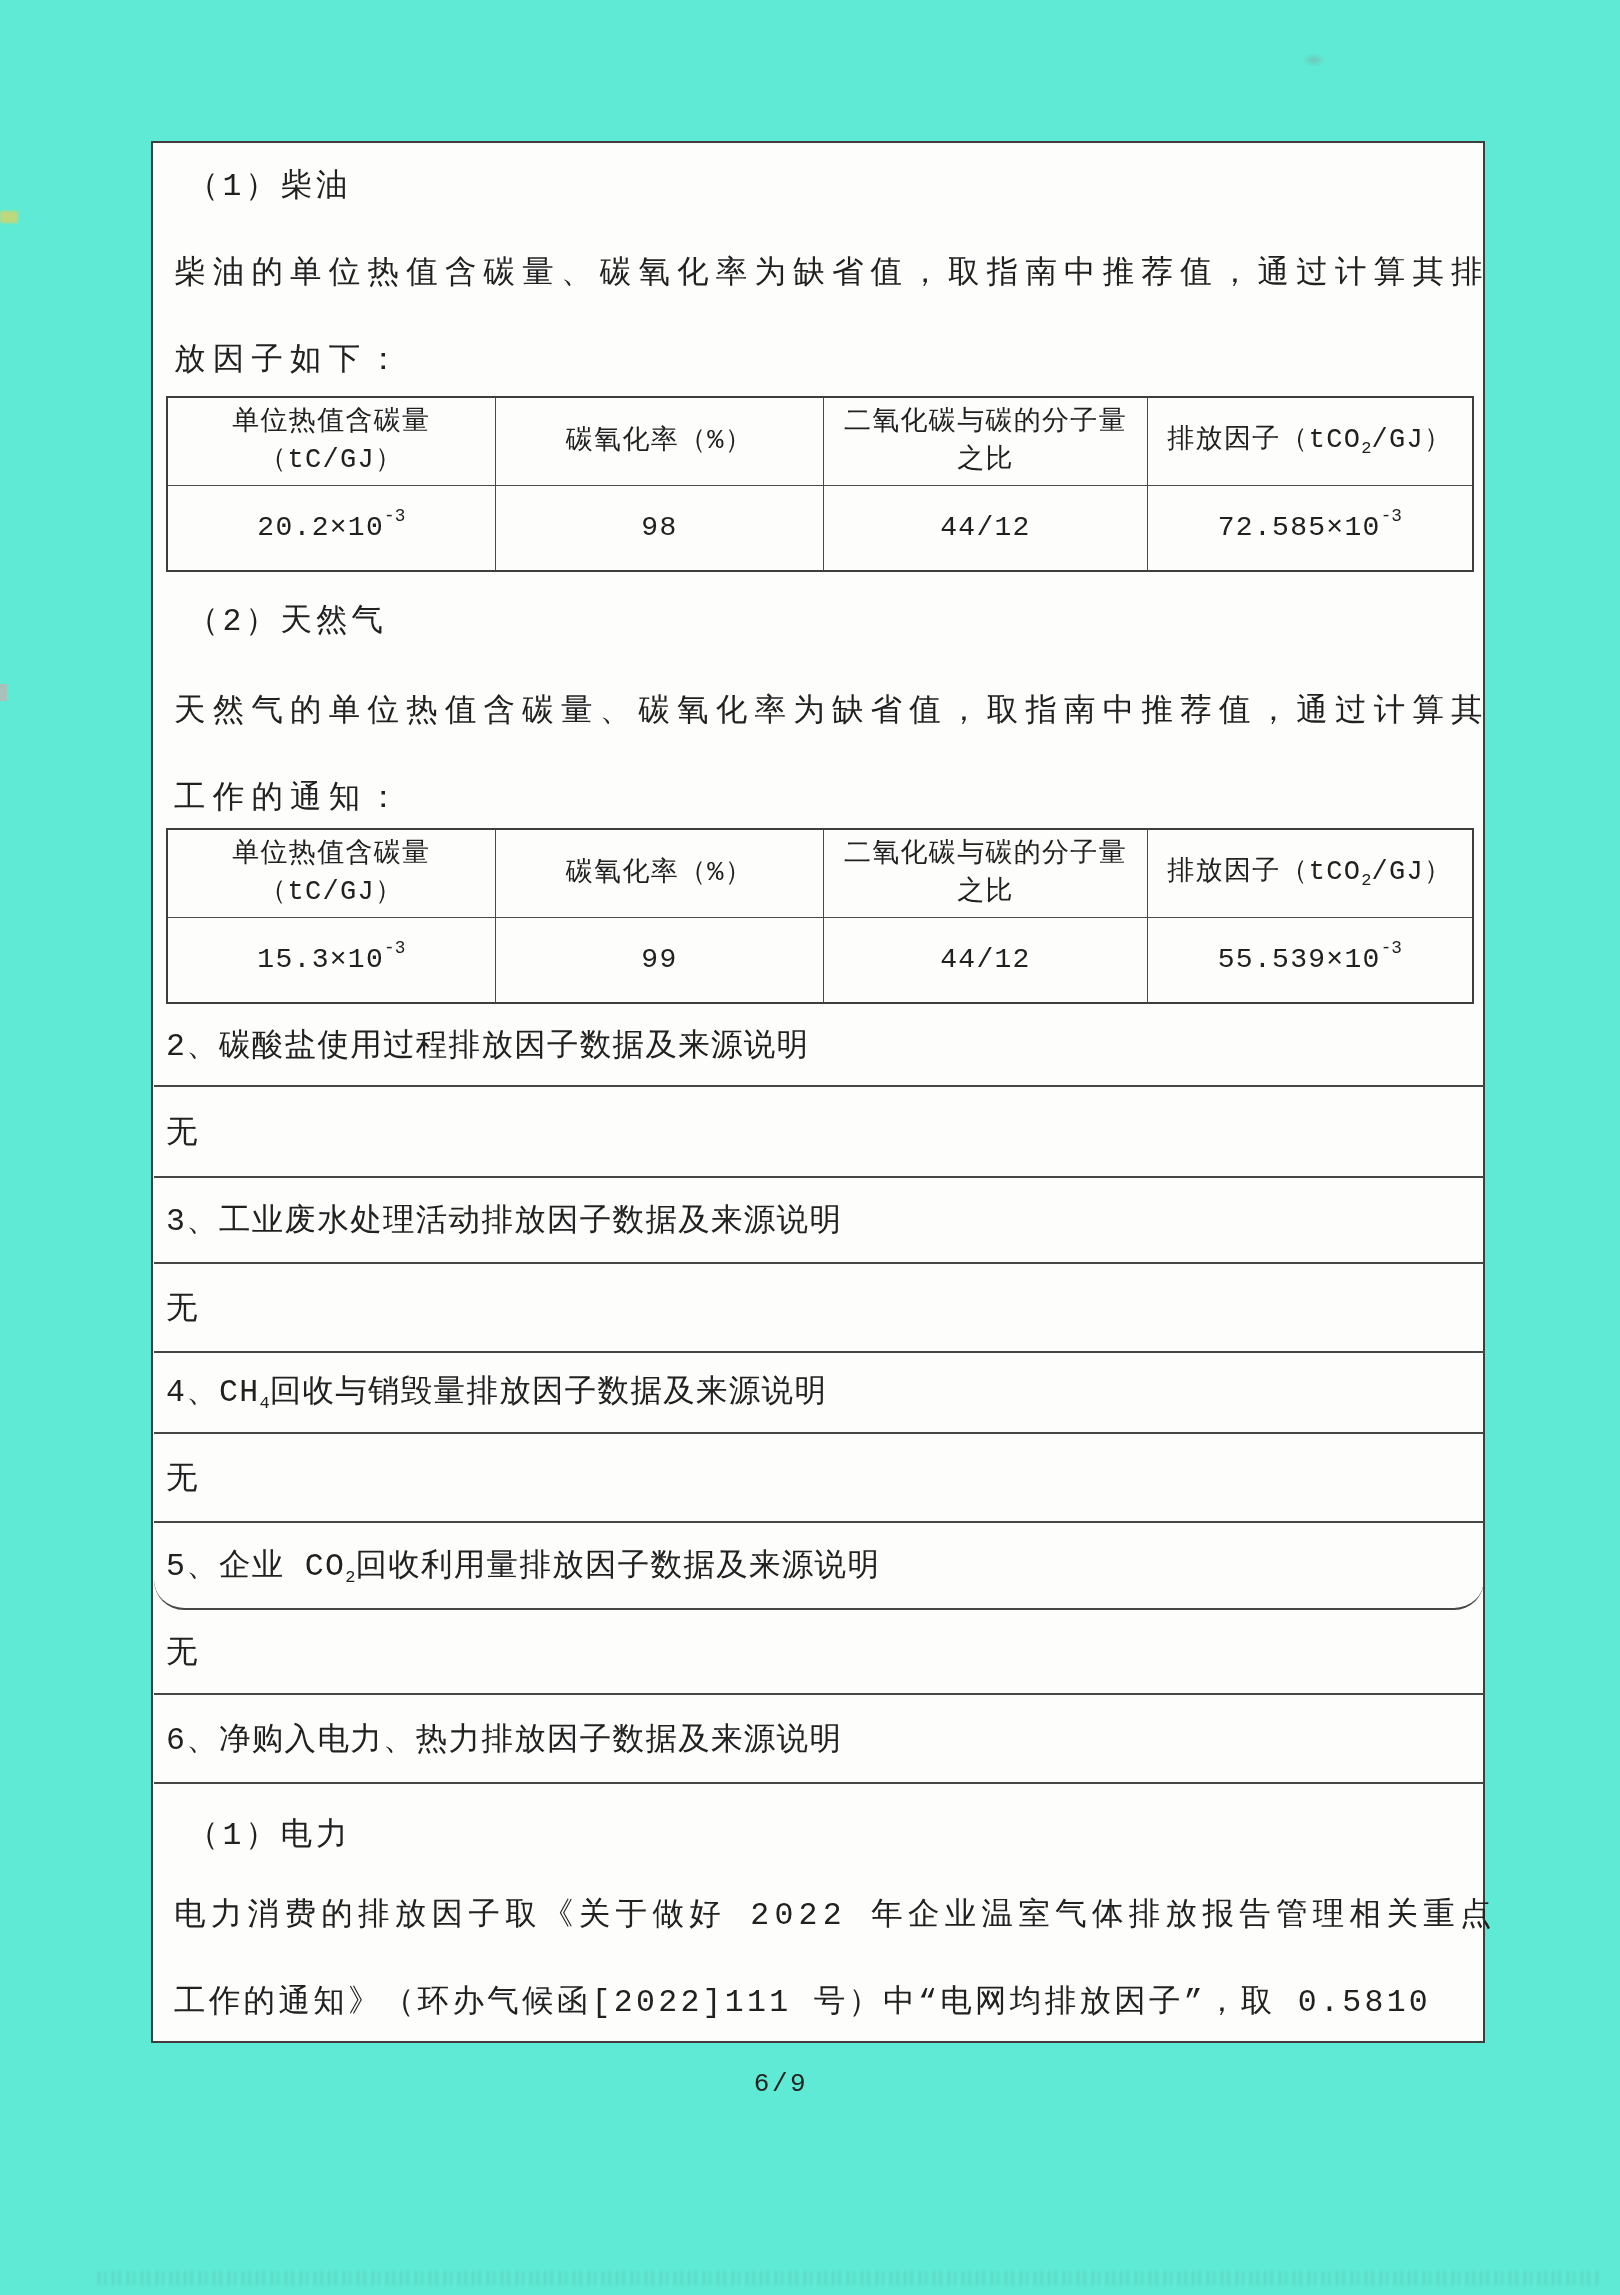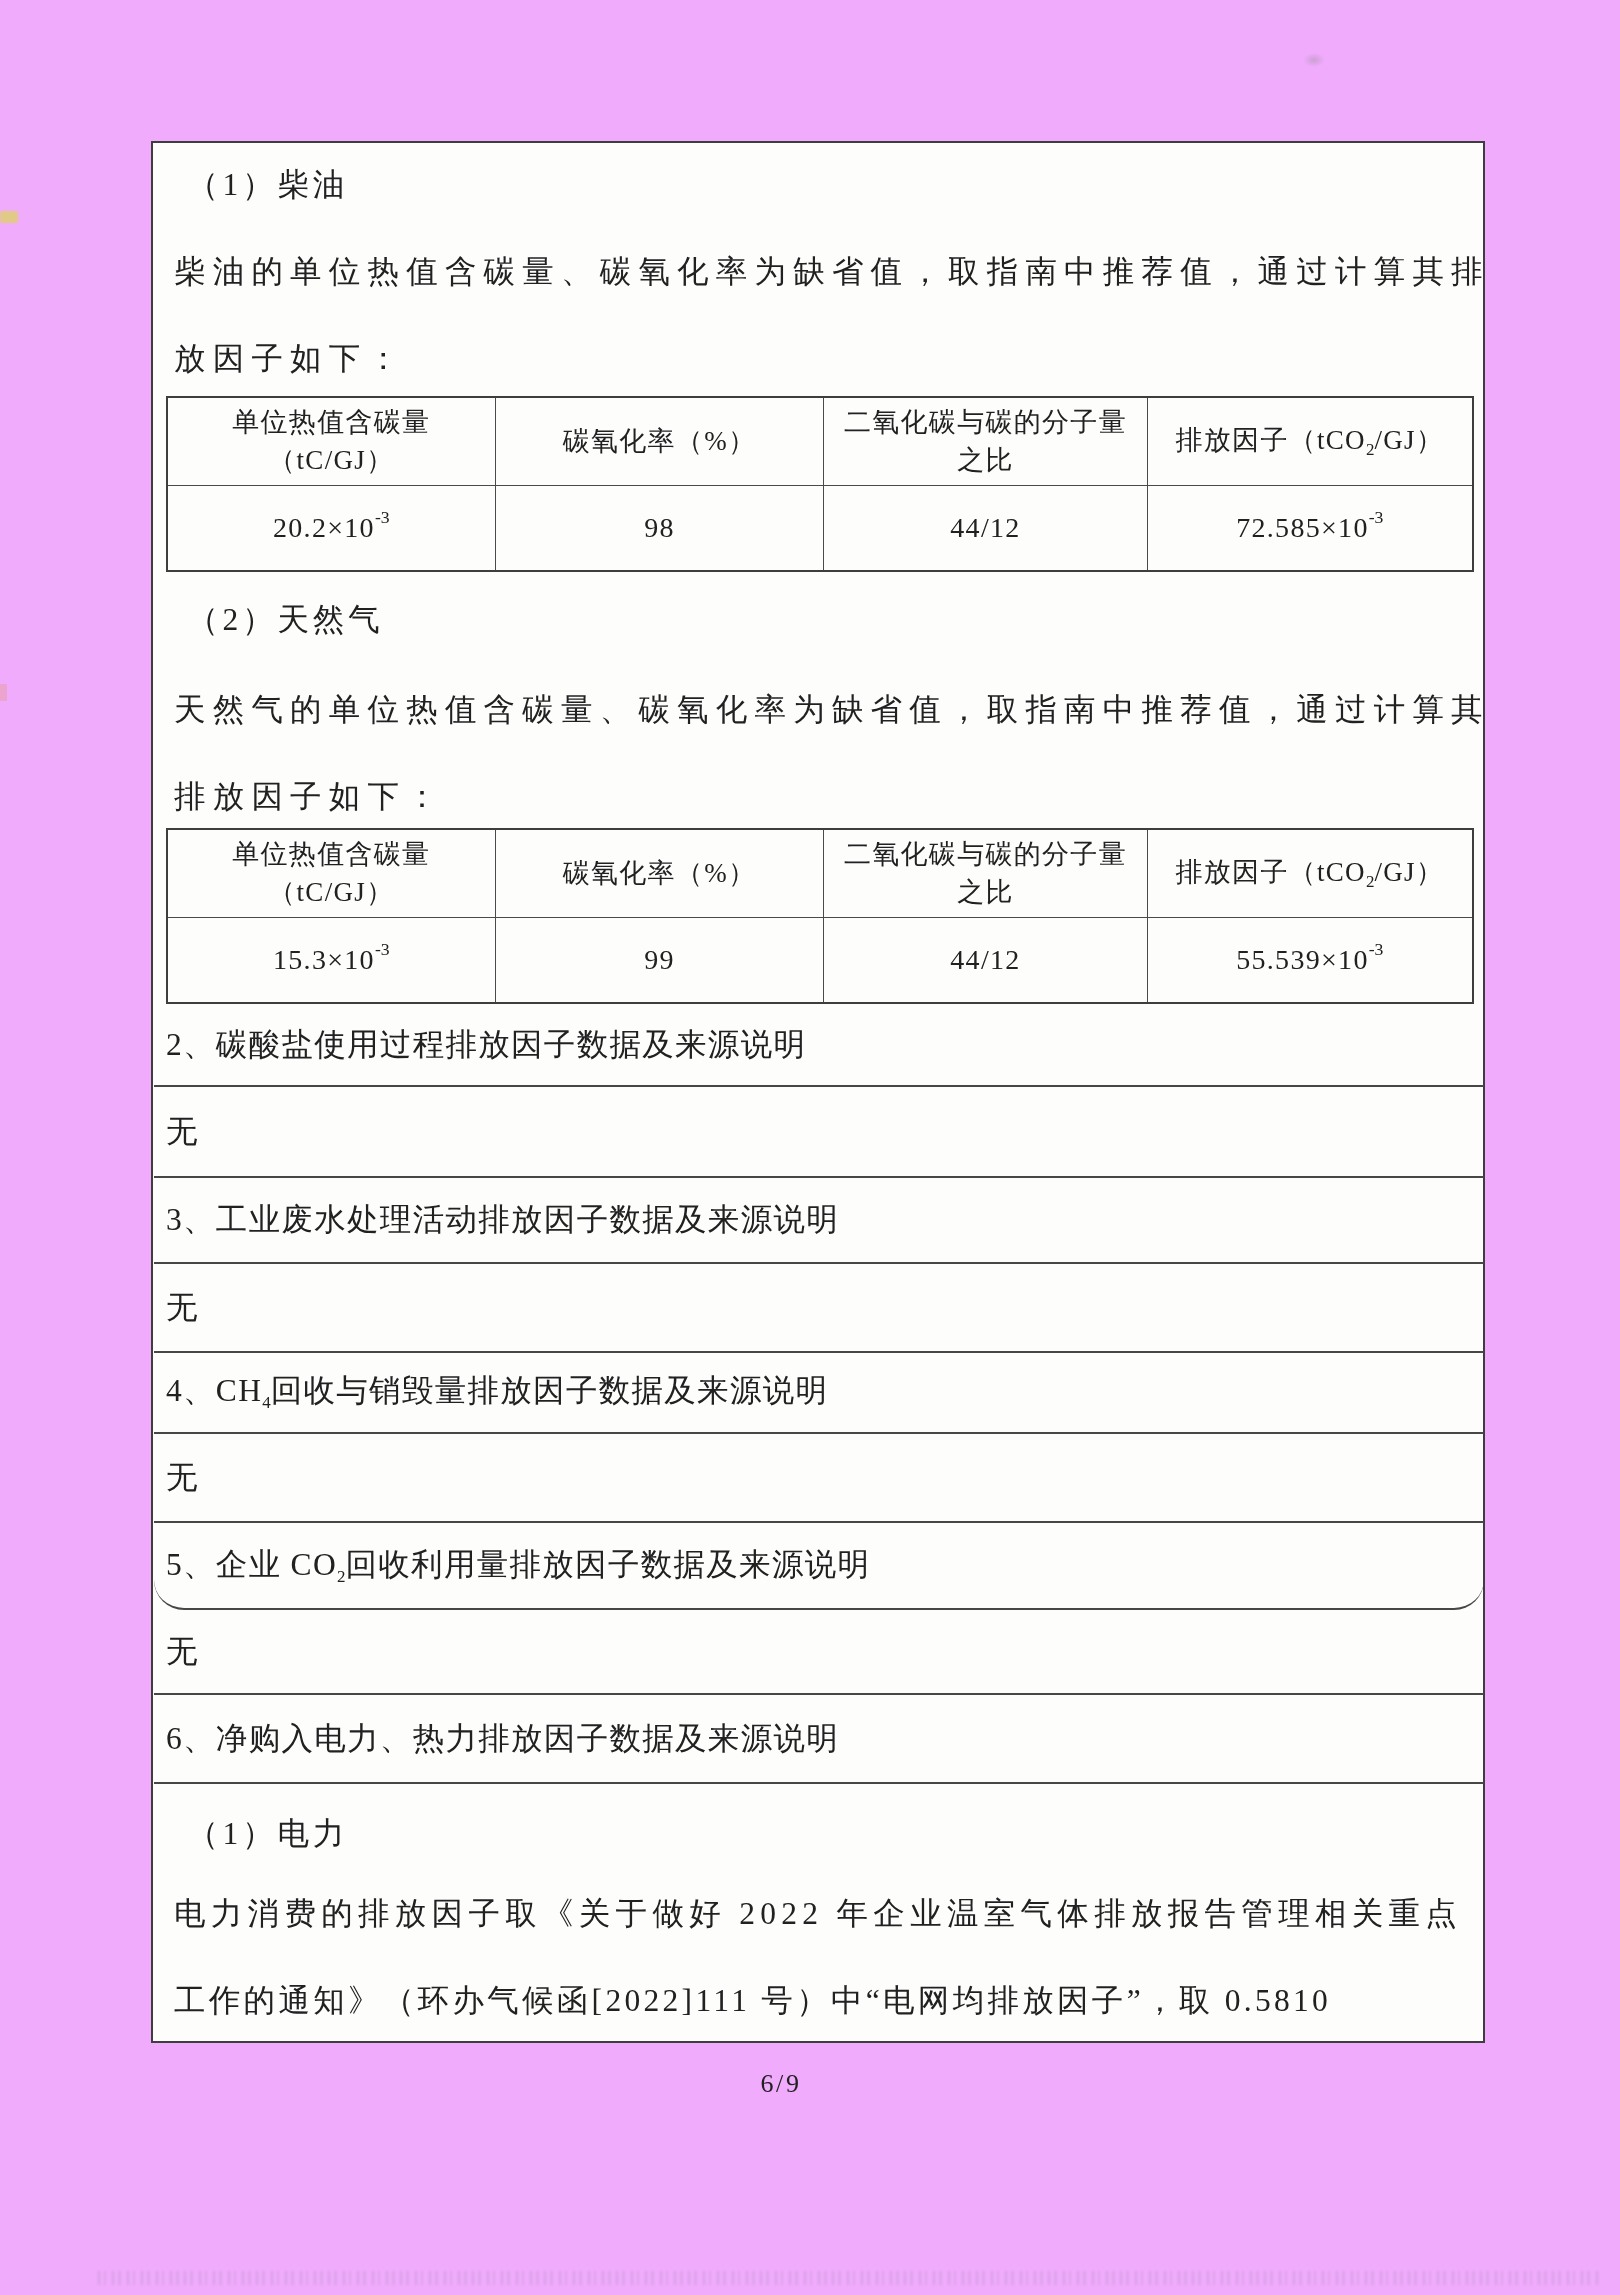--- a/index.html
+++ b/index.html
@@ -1,21 +1,21 @@
 <!DOCTYPE html>
 <html style="font-size:10.5px"><head>
 <meta charset="utf-8">
 <style>
   html,body{margin:0;padding:0;background:#ffffff;}
   .page{
     position:relative;
     width:1621px;height:2295px;
-    background:#f0abfc;
+    background:#5eead4;
     overflow:hidden;
-    font-family:Liberation Serif, serif;
+    font-family:Liberation Mono, monospace;
     color:#212121;
   }
   
   .doc-box{
     position:absolute;left:151px;top:141px;
     width:1334px;height:1902px;
     border:2px solid #3e3e3e;
     box-sizing:border-box;
     background:#fdfdfc;
   }
@@ -126,21 +126,21 @@
       </div>
       <div class="ef-cell data">98</div>
       <div class="ef-cell data">44/12</div>
       <div class="ef-cell data">
         <span><span>72.585×10</span><sup class="exp">-3</sup></span>
       </div>
     </div>
 
     <div class="cjk-title" style="top:456px;">（2）天然气</div>
     <div class="cjk-line ls-just" style="top:546px;">天然气的单位热值含碳量、碳氧化率为缺省值，取指南中推荐值，通过计算其</div>
-    <div class="cjk-line ls-just" style="top:633px;">排放因子如下：</div>
+    <div class="cjk-line ls-just" style="top:633px;">工作的通知：</div>
 
     <div class="ef-table" style="top:685px;">
       <div class="ef-cell c0">
         <span>单位热值含碳量</span>
         <span>（tC/GJ）</span>
       </div>
       <div class="ef-cell">
         <span>碳氧化率（%）</span>
       </div>
       <div class="ef-cell">

